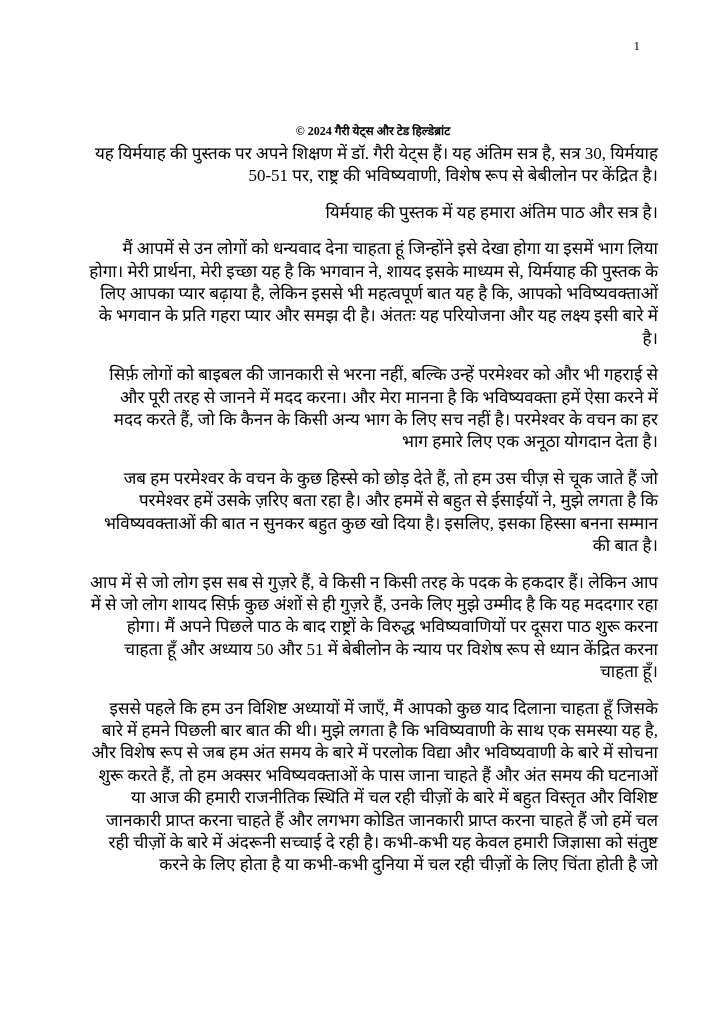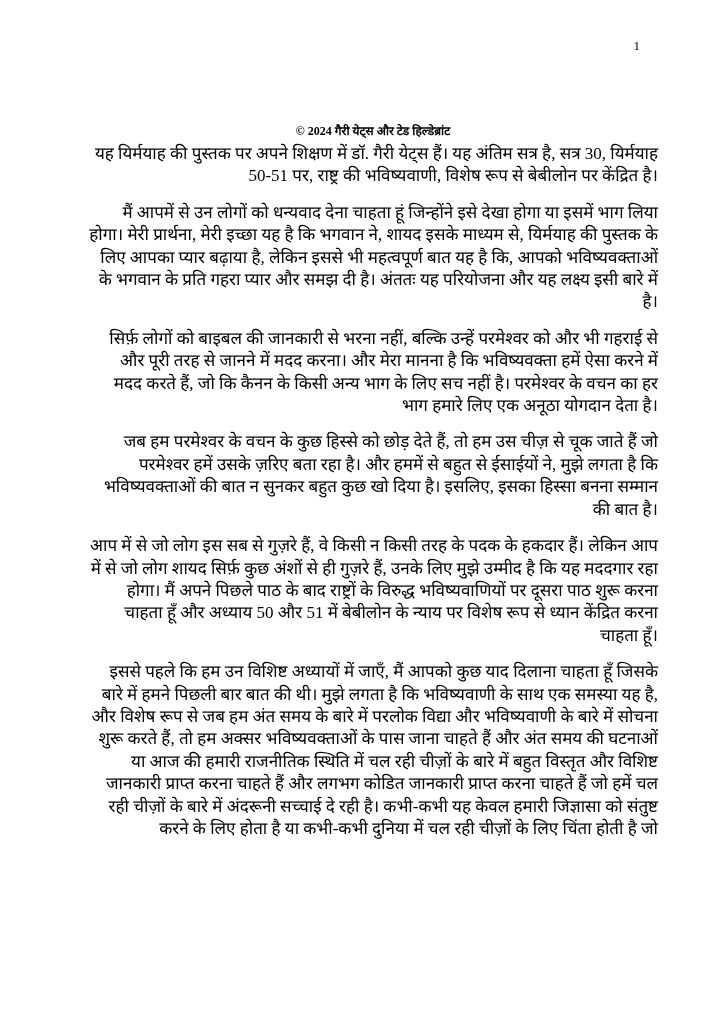--- a/index.html
+++ b/index.html
@@ -59,20 +59,21 @@
 <div class="page">
 
   <div class="page-number">1</div>
 
   <h1 class="title"><br></h1>
 
   <div class="copyright">© 2024 गैरी येट्स और टेड हिल्डेब्रांट</div>
 
   <div class="body-text">
     <p>यह यिर्मयाह की पुस्तक पर अपने शिक्षण में डॉ. गैरी येट्स हैं। यह अंतिम सत्र है, सत्र 30, यिर्मयाह 50-51 पर, राष्ट्र की भविष्यवाणी, विशेष रूप से बेबीलोन पर केंद्रित है।</p>
+    <p>यिर्मयाह की पुस्तक में यह हमारा अंतिम पाठ और सत्र है।</p>
     <p>मैं आपमें से उन लोगों को धन्यवाद देना चाहता हूं जिन्होंने इसे देखा होगा या इसमें भाग लिया होगा। मेरी प्रार्थना, मेरी इच्छा यह है कि भगवान ने, शायद इसके माध्यम से, यिर्मयाह की पुस्तक के लिए आपका प्यार बढ़ाया है, लेकिन इससे भी महत्वपूर्ण बात यह है कि, आपको भविष्यवक्ताओं के भगवान के प्रति गहरा प्यार और समझ दी है। अंततः यह परियोजना और यह लक्ष्य इसी बारे में है।</p>
     <p>सिर्फ़ लोगों को बाइबल की जानकारी से भरना नहीं, बल्कि उन्हें परमेश्वर को और भी गहराई से और पूरी तरह से जानने में मदद करना। और मेरा मानना है कि भविष्यवक्ता हमें ऐसा करने में मदद करते हैं, जो कि कैनन के किसी अन्य भाग के लिए सच नहीं है। परमेश्वर के वचन का हर भाग हमारे लिए एक अनूठा योगदान देता है।</p>
     <p>जब हम परमेश्वर के वचन के कुछ हिस्से को छोड़ देते हैं, तो हम उस चीज़ से चूक जाते हैं जो परमेश्वर हमें उसके ज़रिए बता रहा है। और हममें से बहुत से ईसाईयों ने, मुझे लगता है कि भविष्यवक्ताओं की बात न सुनकर बहुत कुछ खो दिया है। इसलिए, इसका हिस्सा बनना सम्मान की बात है।</p>
     <p>आप में से जो लोग इस सब से गुज़रे हैं, वे किसी न किसी तरह के पदक के हकदार हैं। लेकिन आप में से जो लोग शायद सिर्फ़ कुछ अंशों से ही गुज़रे हैं, उनके लिए मुझे उम्मीद है कि यह मददगार रहा होगा। मैं अपने पिछले पाठ के बाद राष्ट्रों के विरुद्ध भविष्यवाणियों पर दूसरा पाठ शुरू करना चाहता हूँ और अध्याय 50 और 51 में बेबीलोन के न्याय पर विशेष रूप से ध्यान केंद्रित करना चाहता हूँ।</p>
     <p>इससे पहले कि हम उन विशिष्ट अध्यायों में जाएँ, मैं आपको कुछ याद दिलाना चाहता हूँ जिसके बारे में हमने पिछली बार बात की थी। मुझे लगता है कि भविष्यवाणी के साथ एक समस्या यह है, और विशेष रूप से जब हम अंत समय के बारे में परलोक विद्या और भविष्यवाणी के बारे में सोचना शुरू करते हैं, तो हम अक्सर भविष्यवक्ताओं के पास जाना चाहते हैं और अंत समय की घटनाओं या आज की हमारी राजनीतिक स्थिति में चल रही चीज़ों के बारे में बहुत विस्तृत और विशिष्ट जानकारी प्राप्त करना चाहते हैं और लगभग कोडित जानकारी प्राप्त करना चाहते हैं जो हमें चल रही चीज़ों के बारे में अंदरूनी सच्चाई दे रही है। कभी-कभी यह केवल हमारी जिज्ञासा को संतुष्ट करने के लिए होता है या कभी-कभी दुनिया में चल रही चीज़ों के लिए चिंता होती है जो</p>
   </div>
 
 </div>
 
 </body></html>

